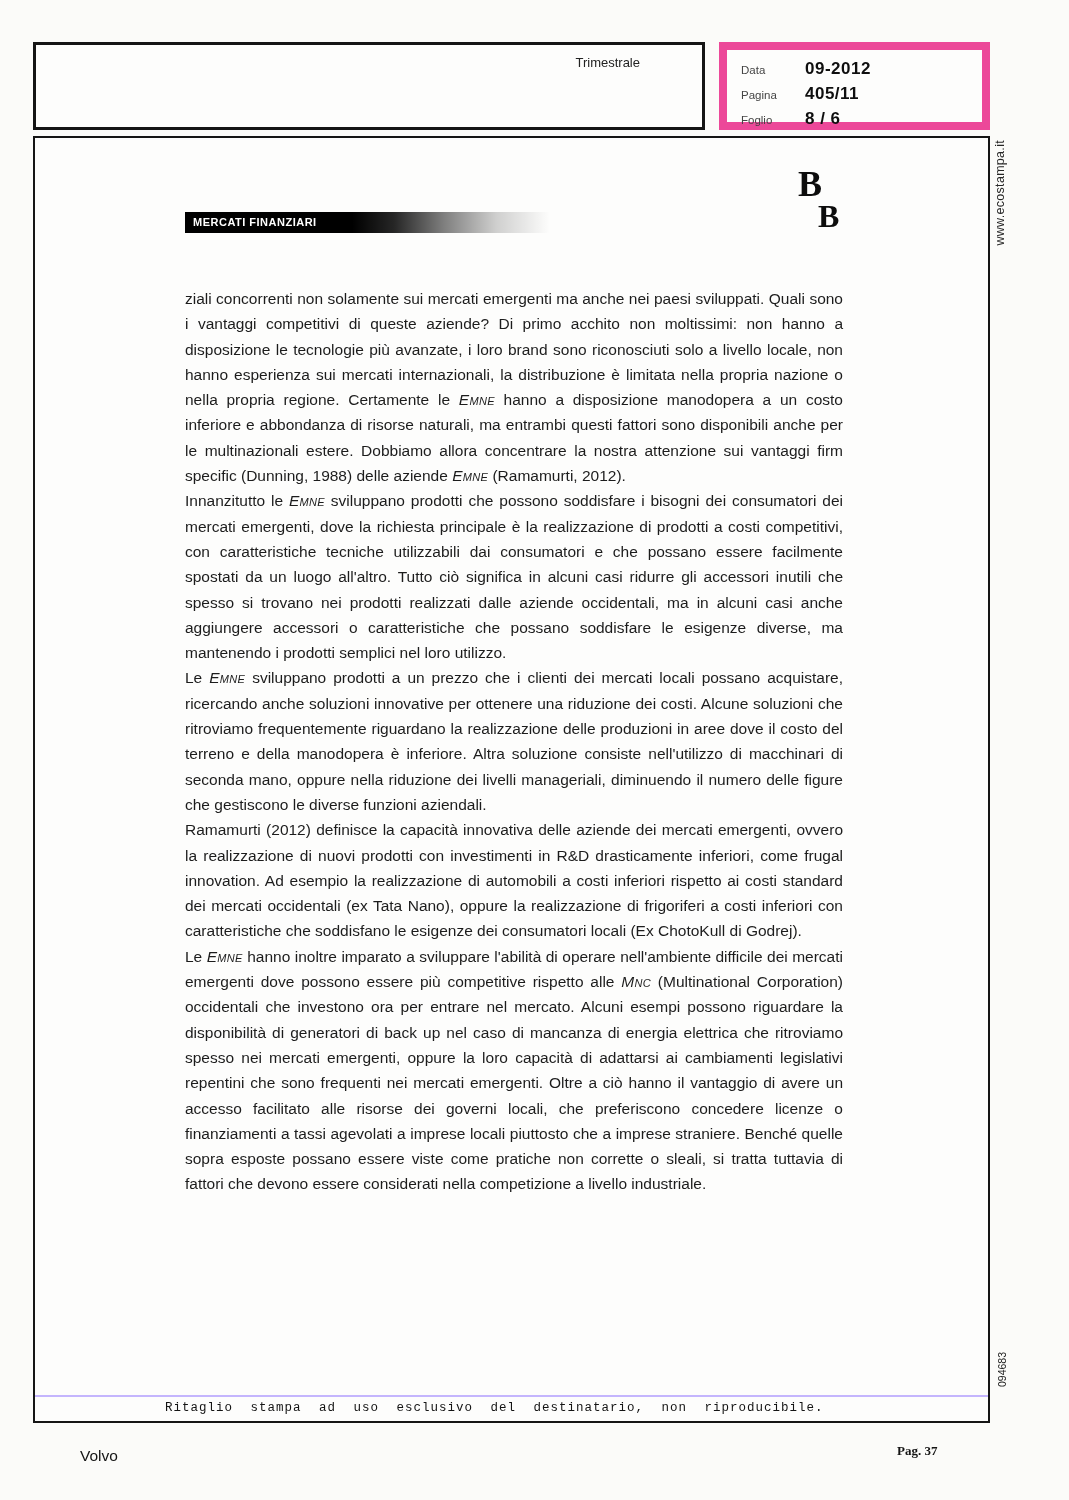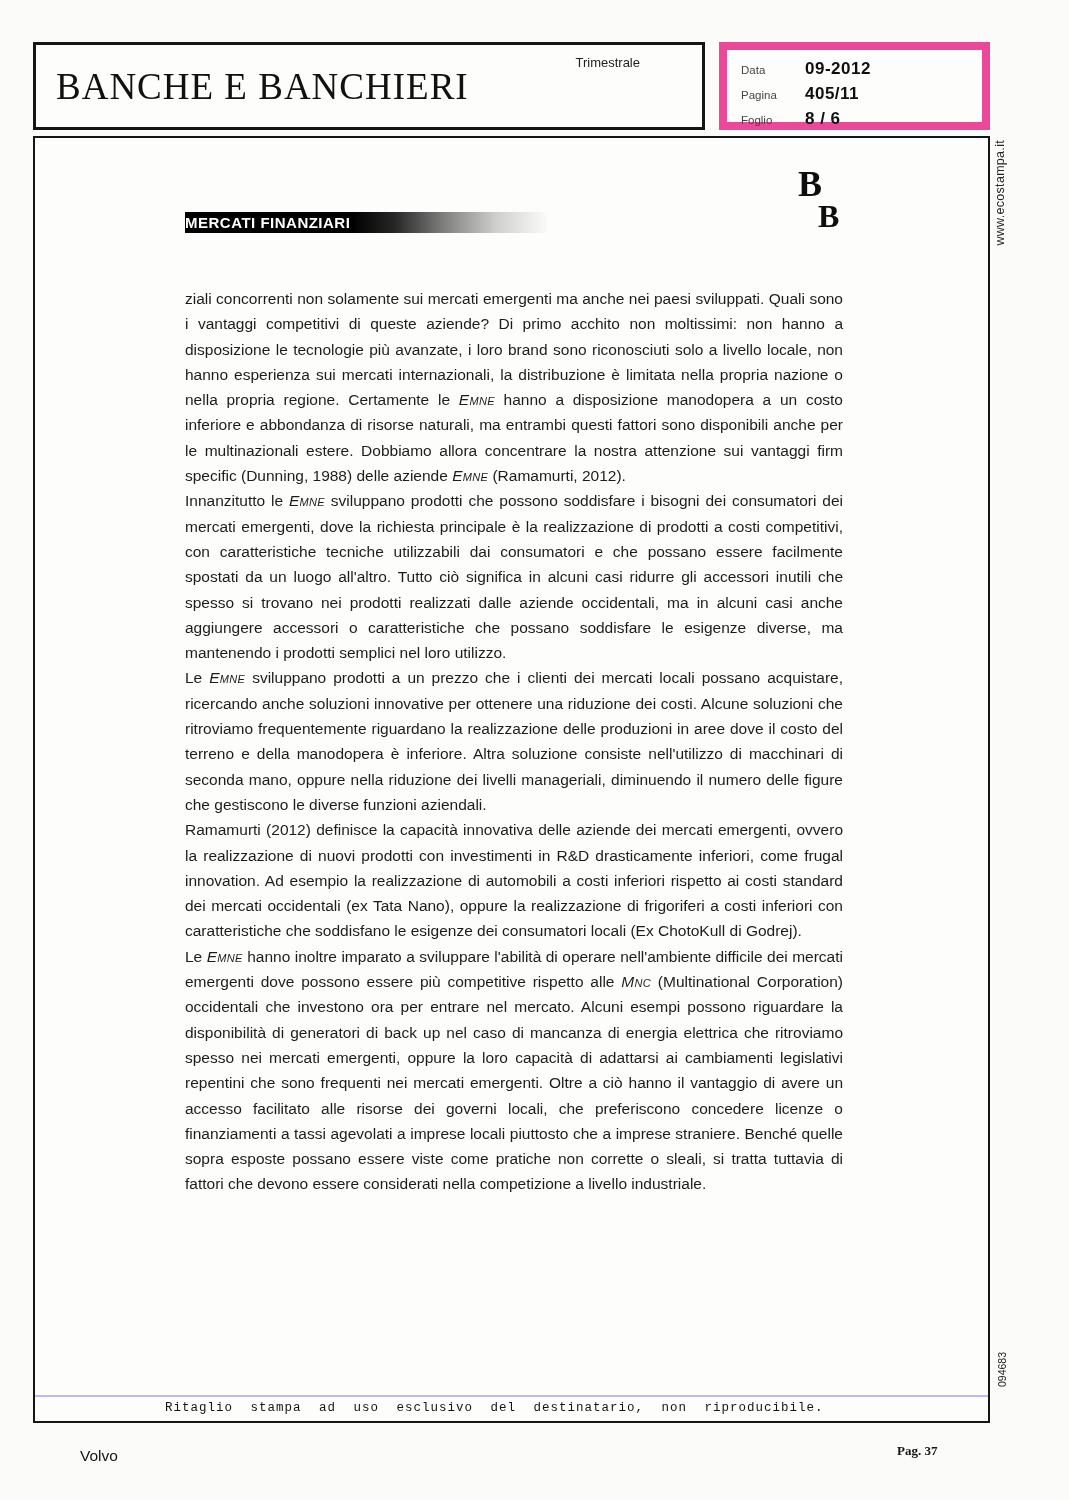--- a/index.html
+++ b/index.html
@@ -44,22 +44,22 @@
     font-weight:bold;color:#0d0d0d;line-height:1;
   }
   .logo-b1{left:8px;top:0;font-size:36px;}
   .logo-b2{left:28px;top:34px;font-size:32px;}
   
   .section-bar{
     position:absolute;left:150px;top:74px;width:380px;height:21px;
     background:linear-gradient(90deg,#000 0%,#000 44%,rgba(0,0,0,.85) 55%,rgba(0,0,0,.5) 68%,rgba(0,0,0,.18) 82%,rgba(0,0,0,0) 96%);
   }
   .section-label{
-    display:block;line-height:21px;
-    color:#fff;font-size:15px;font-weight:bold;letter-spacing:.5px;
+    display:block;padding-left:8px;line-height:21px;
+    color:#fff;font-size:11px;font-weight:bold;letter-spacing:.5px;
     white-space:nowrap;
   }
   
   .article-body{
     position:absolute;left:150px;top:148px;width:658px;
     font-size:15.5px;line-height:25.3px;text-align:justify;color:#1c1c1c;
   }
   .article-body p{margin:0;}
   .seg-italic{}
   .seg-sc{font-variant:small-caps;letter-spacing:.3px;font-style:italic;}
@@ -91,21 +91,20 @@
   .code-vertical{
     position:absolute;left:996px;top:1352px;
     writing-mode:vertical-rl;transform:rotate(180deg);
     font-size:10.5px;color:#1a1a1a;
   }
 </style>
 </head>
 <body>
 
 <div class="masthead-box">
-  <h1 class="publication-title">BANCHE E BANCHIERI</h1>
   <span class="frequency">Trimestrale</span>
 </div>
 
 <div class="meta-box">
   <div class="meta-row">
     <span class="meta-label">Data</span>
     <span class="meta-value">09-2012</span>
   </div>
   <div class="meta-row">
     <span class="meta-label">Pagina</span>

